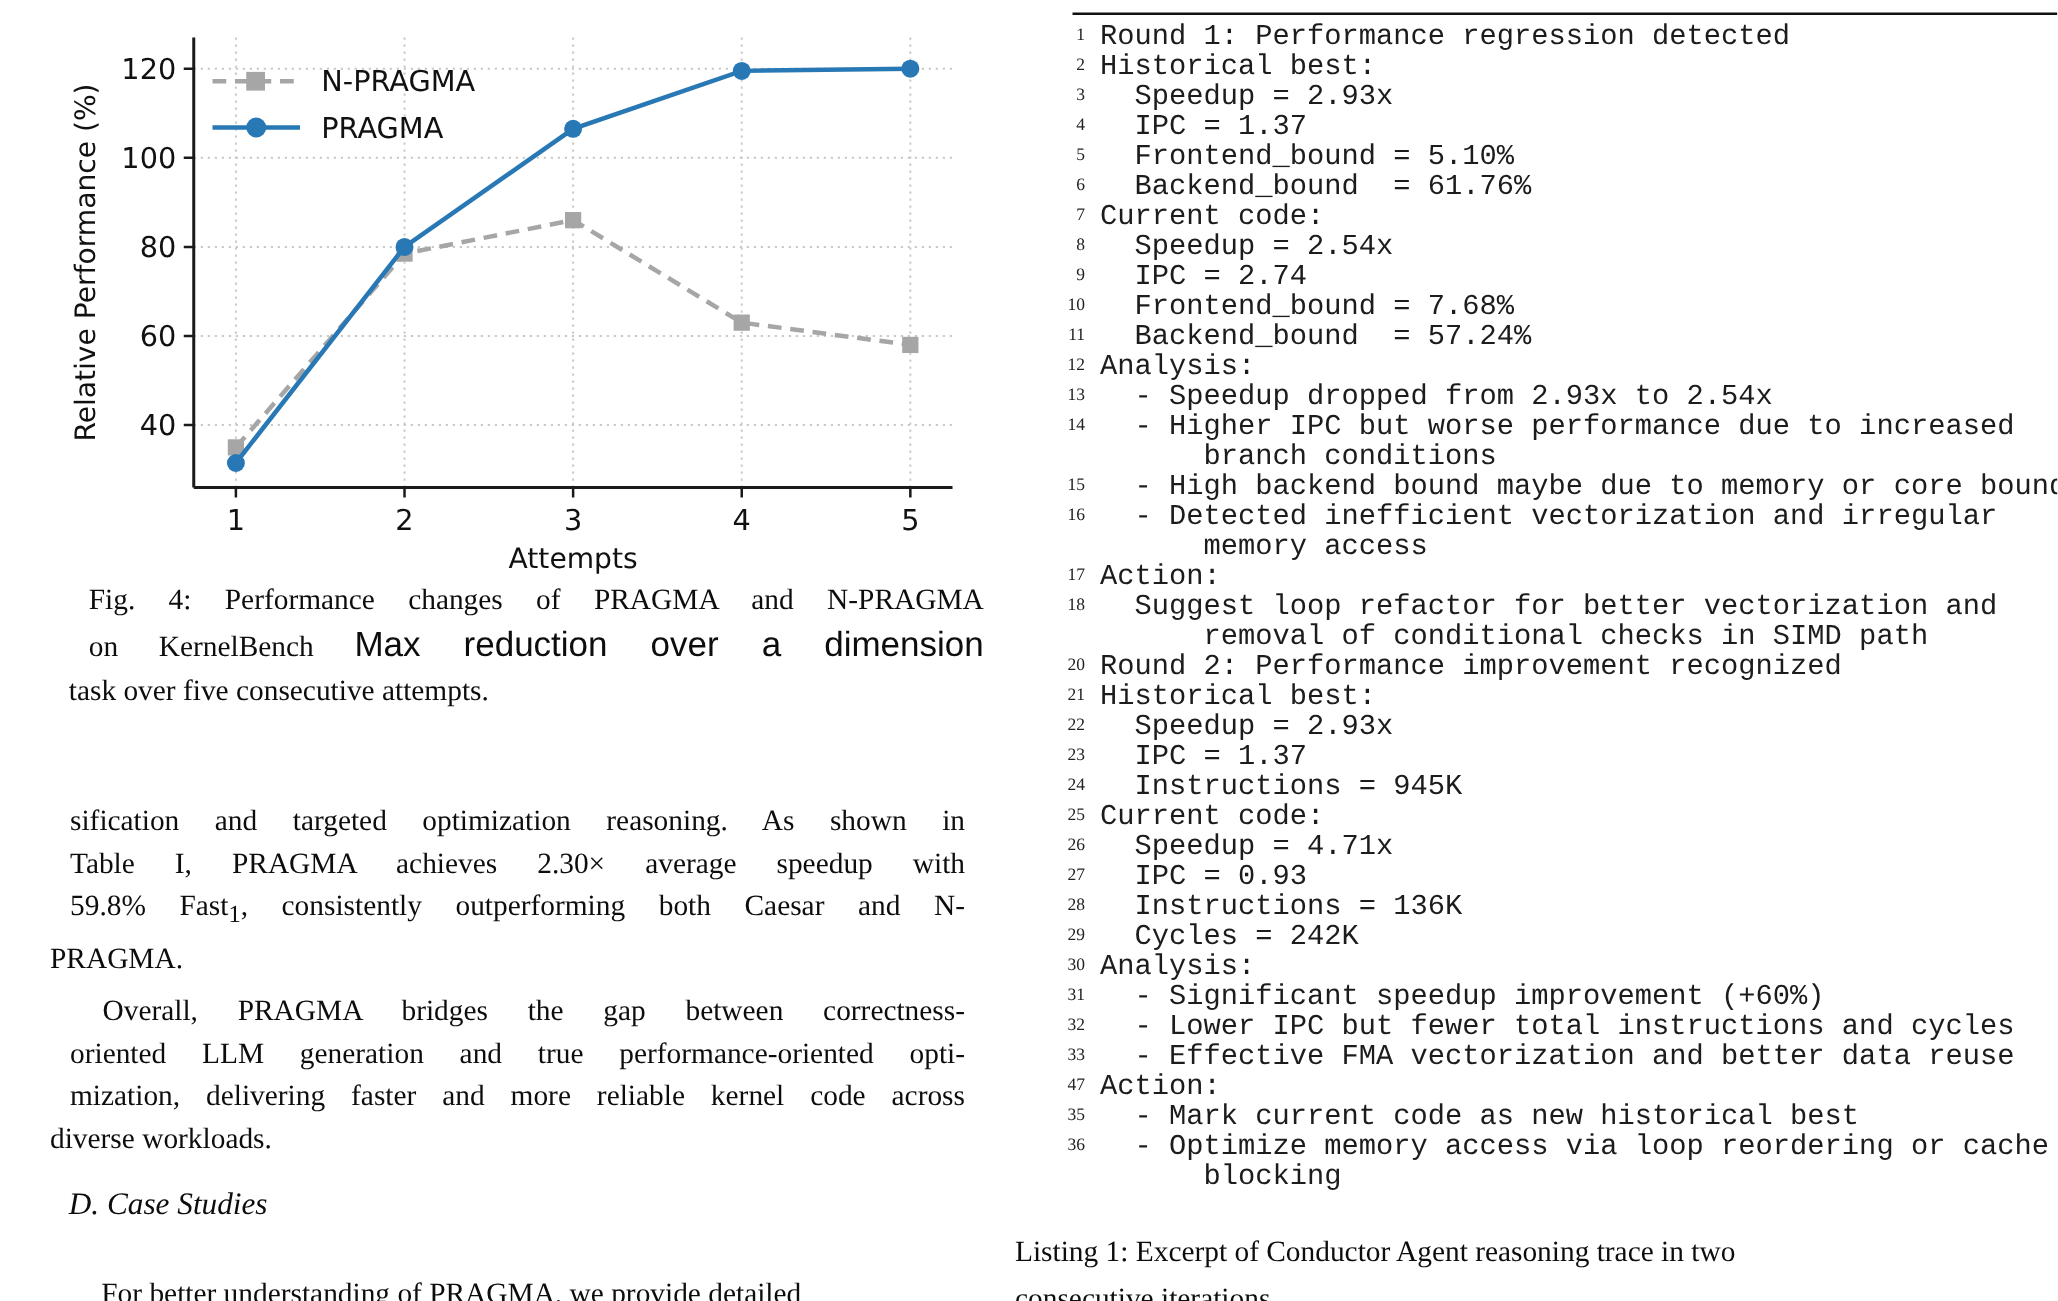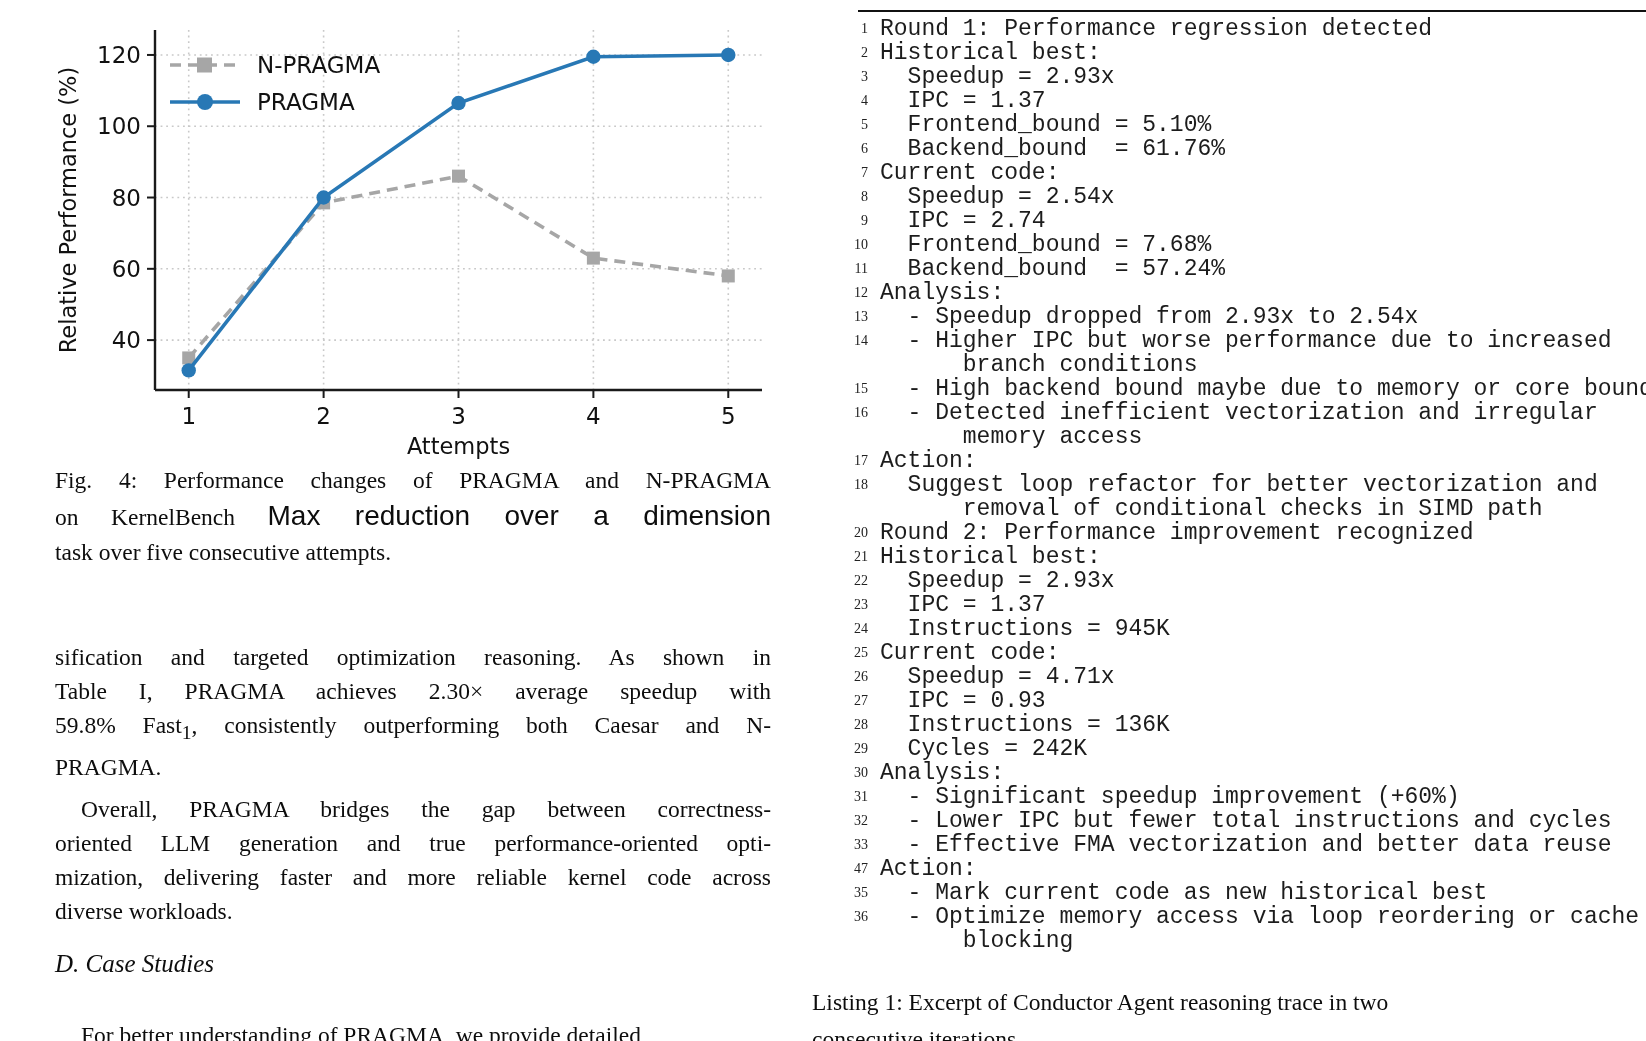--- a/index.html
+++ b/index.html
@@ -10,23 +10,23 @@
   .grid{stroke:#c9c9c9;stroke-width:1.6;stroke-dasharray:1.8 3.8;}
   .spine{stroke:#1a1a1a;stroke-width:2.4;}
   .tick{stroke:#1a1a1a;stroke-width:2;}
   .ticklabel{font-family:"DejaVu Sans",sans-serif;font-size:23px;fill:#111;}
   .legendlabel{font-family:"DejaVu Sans",sans-serif;font-size:23px;fill:#111;}
   .axislabel{font-family:"DejaVu Sans",sans-serif;font-size:22.5px;fill:#111;}
   
   .figcap{position:absolute;left:55px;top:463px;width:716px;
           font-size:23.5px;line-height:35px;}
   .capline{width:716px;}
-  .just{text-align:justify;text-align-last:justify;}
+  .just{text-align:justify;text-align-last:justify;margin-left:16px;}
   .mono{font-family:Liberation Sans, sans-serif;font-size:28px;}
-  .bodyblock{position:absolute;left:55px;width:716px;font-size:23.5px;line-height:34px;}
+  .bodyblock{position:absolute;left:40px;width:716px;font-size:23.5px;line-height:34px;}
   .p1{top:640px;} .p2{top:792px;}
   .indent{text-indent:26px;}
   .secheading{position:absolute;left:55px;top:950px;width:716px;
               font-style:italic;font-size:25px;}
   .partial{position:absolute;left:55px;top:1018px;width:740px;
            font-size:23.5px;line-height:34px;}
   
   .rightcol{position:absolute;left:812px;top:0;width:834px;height:1041px;}
   .listing-rule{position:absolute;left:46px;top:10px;width:788px;height:2px;background:#111;}
   .listing{position:absolute;left:0;top:17px;width:834px;}

